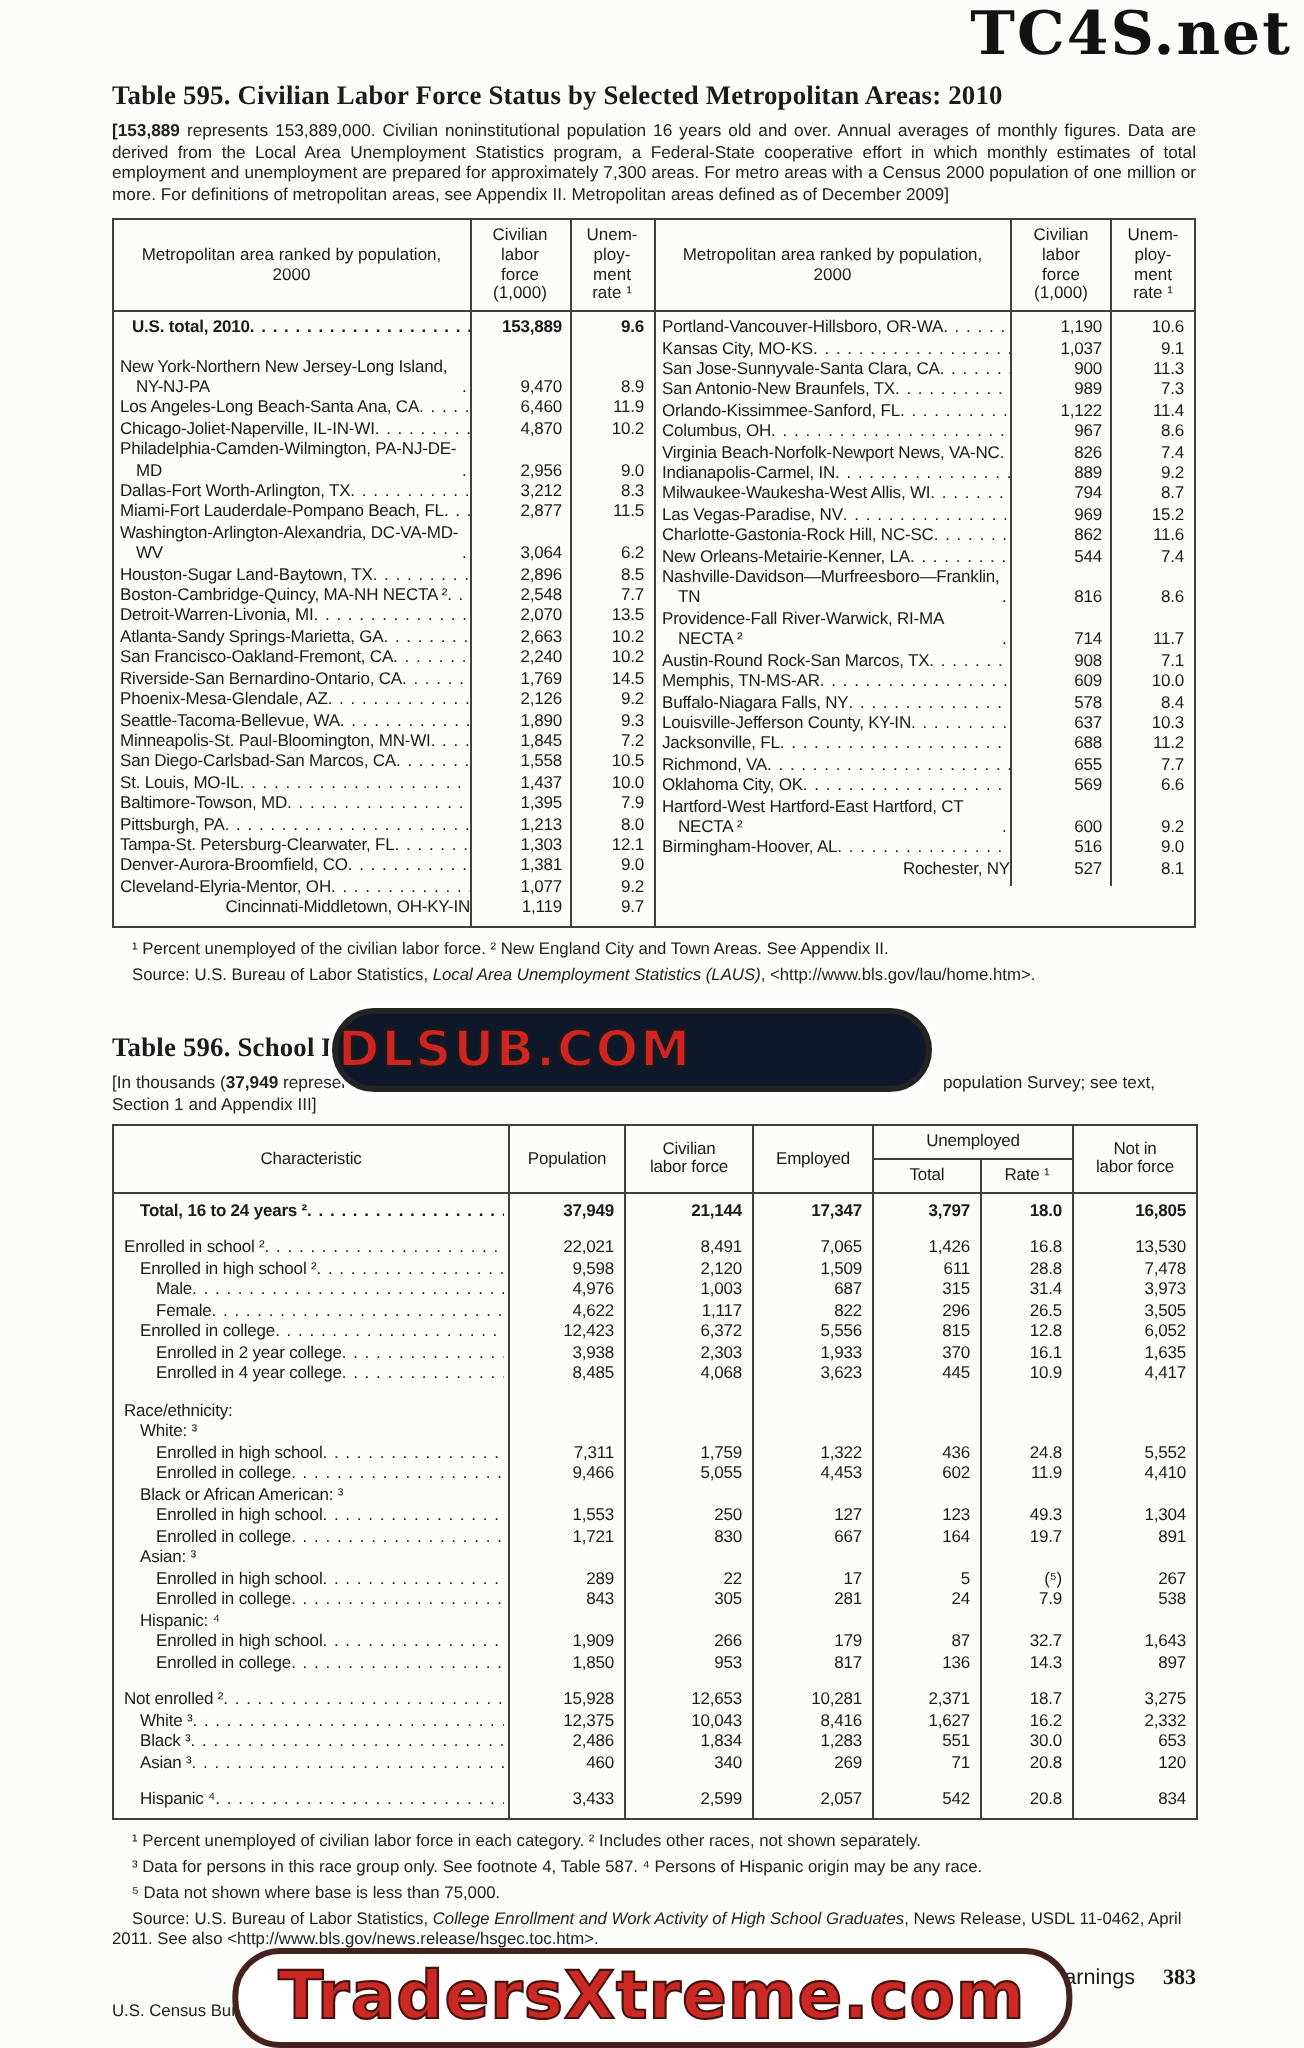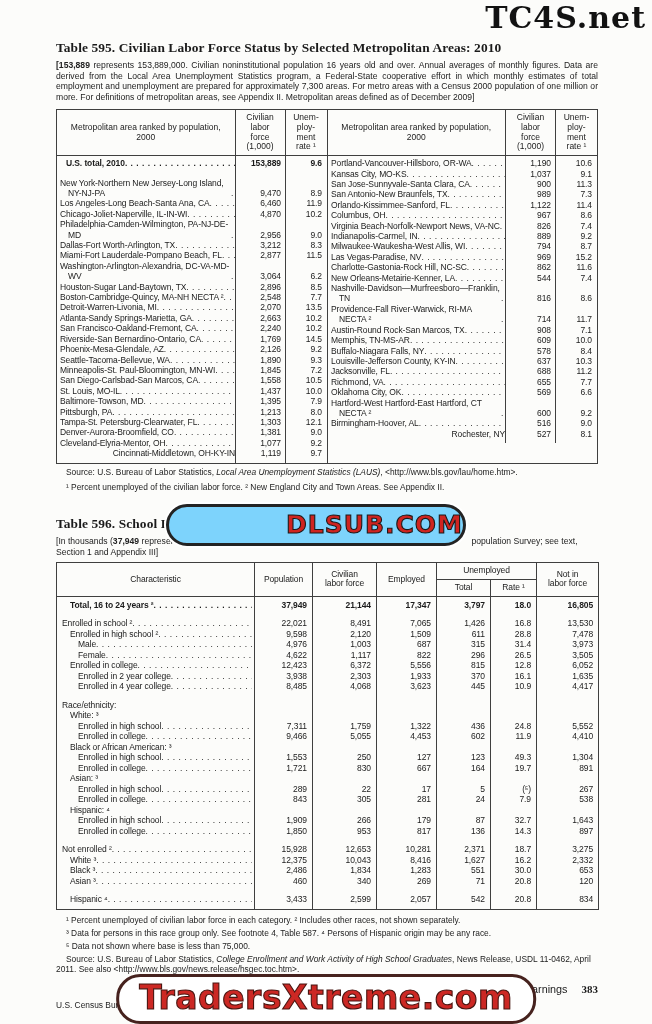--- a/index.html
+++ b/index.html
@@ -5,22 +5,22 @@
   * { margin:0; padding:0; box-sizing:border-box; }
   html,body { width:652px; height:1024px; }
   body { background:#fcfcfa; color:#1b1b1b; font-family:"Liberation Sans","DejaVu Sans",sans-serif; position:relative; overflow:hidden; }
   .page { position:relative; width:652px; height:1024px; padding:6px 54px 0 56px; }
 
   
   .wm-top { position:absolute; top:0; right:6px; z-index:10;
     font-family:"DejaVu Serif","Liberation Serif",serif; font-weight:bold; font-size:30px;
     color:#121212; letter-spacing:1px; text-shadow:0 0 2px #ffffff; }
   .wm-mid { position:absolute; top:-12px; left:110px; width:300px; height:42px; z-index:10;
-    background:#7dd3fc; border:3px solid #232323; border-radius:21px;
-    display:flex; align-items:center; justify-content:flex-end; box-shadow:0 0 0 2px #ffffff; }
+    background:#0f172a; border:3px solid #232323; border-radius:21px;
+    display:flex; align-items:center; justify-content:flex-start; box-shadow:0 0 0 2px #ffffff; }
   .wm-mid span { font-family:"DejaVu Sans",sans-serif; font-weight:bold; font-size:25px;
     color:#cf2420; letter-spacing:1px; -webkit-text-stroke:1.1px #1a1a1a; }
   .wm-bottom { position:absolute; left:50%; transform:translateX(-50%); bottom:0; z-index:10;
     background:#ffffff; border:3px solid #46221e; border-radius:24px; padding:1px 20px 4px; }
   .wm-bottom span { font-family:"DejaVu Sans",sans-serif; font-weight:bold; font-size:33px;
     color:#cc2824; letter-spacing:.5px; -webkit-text-stroke:1.1px #46140f; }
 
   .t-title { font-family:"Liberation Serif","DejaVu Serif",serif; font-size:13.4px; font-weight:bold; letter-spacing:.1px; }
   .t-note { font-size:8.6px; line-height:10.6px; text-align:justify; margin-top:4px; color:#222; }
   .t-note.n596 { text-align:left; }
@@ -509,22 +509,22 @@
                 <span class="lbl">Rochester, NY</span>
                 <span class="dots"></span>
               </div>
               <div class="c-num">527</div>
               <div class="c-rate">8.1</div>
             </div>
           </div>
       </div>
     </div>
 
+    <p class="fn first">¹ Percent unemployed of the civilian labor force. ² New England City and Town Areas. See Appendix II.</p>
     <p class="fn"><span>Source: U.S. Bureau of Labor Statistics, </span><i>Local Area Unemployment Statistics (LAUS)</i><span>, &lt;http://www.bls.gov/lau/home.htm&gt;.</span></p>
-    <p class="fn first">¹ Percent unemployed of the civilian labor force. ² New England City and Town Areas. See Appendix II.</p>
   </section>
 
   <section class="t596-sec">
     <h1 class="t-title">Table 596. School E</h1>
     <div class="wm-mid">
         <span>DLSUB.COM</span>
       </div>
     <p class="t-note n596"><span>[In thousands (</span><b>37,949</b><span> represen</span><span class="note-gap"></span><span>population Survey; see text,</span><br><span>Section 1 and Appendix III]</span></p>
 
     <table class="t596">

